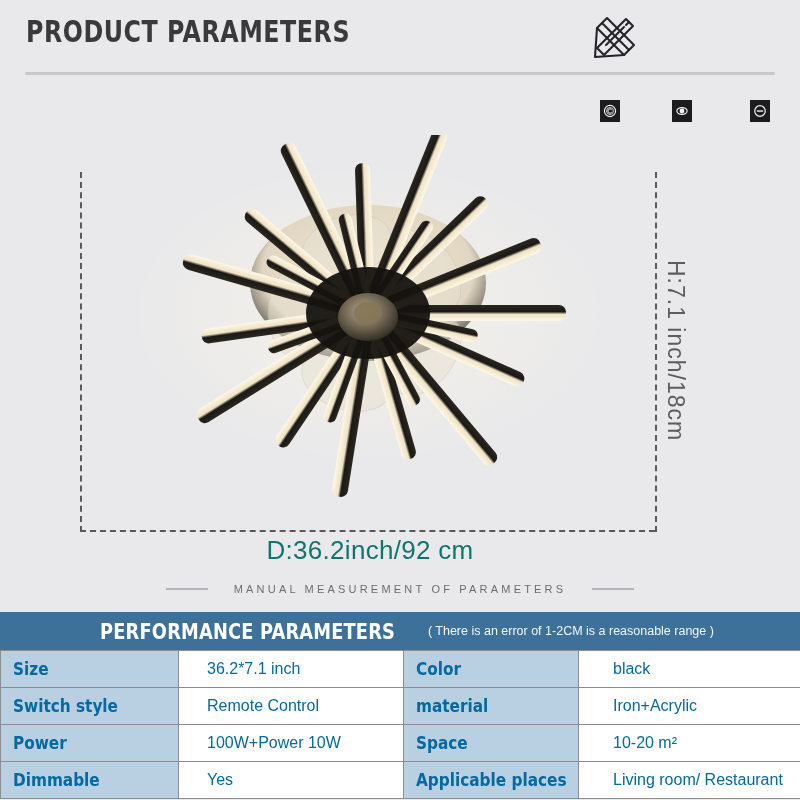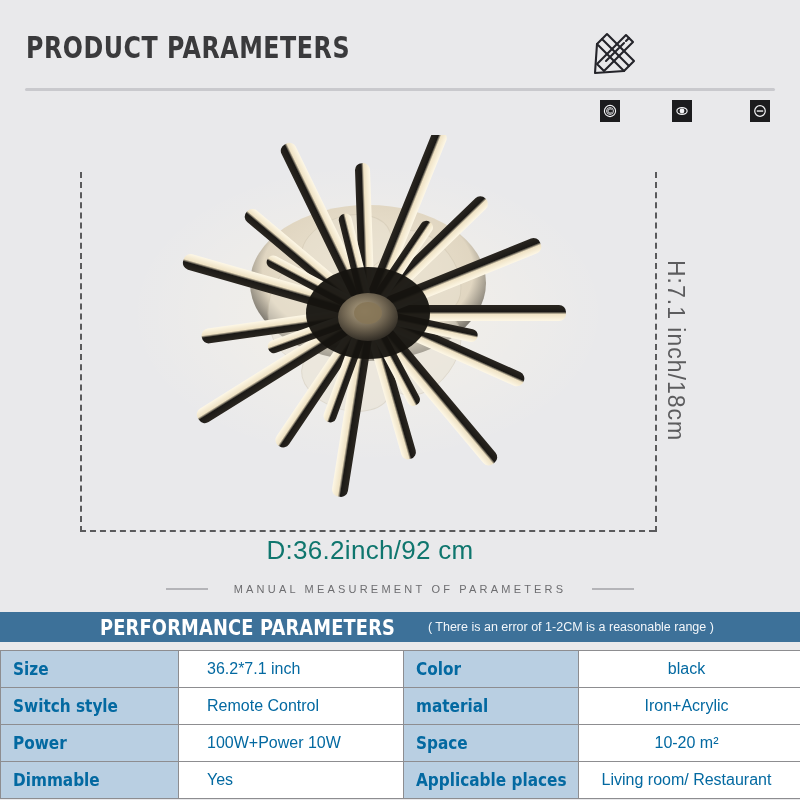--- a/index.html
+++ b/index.html
@@ -12,21 +12,21 @@
 
   body {
     background: #e9e9eb;
     font-family: "Liberation Sans", sans-serif;
     position: relative;
   }
 
   
   .header {
     position: absolute;
-    left: 0; top: 16px;
+    left: 0; top: 0;
     width: 660px; height: 80px;
   }
   .page-title {
     position: absolute;
     left: 26px; top: 14px;
     font-size: 30px;
     font-weight: bold;
     letter-spacing: 0.6px;
     color: #3a3a3c;
     font-family: "DejaVu Sans Condensed", "Liberation Sans Narrow", "Liberation Sans", sans-serif;
@@ -130,21 +130,21 @@
     font-size: 11px;
     letter-spacing: 3.2px;
     color: #6d6d70;
     white-space: nowrap;
   }
 
   
   .perf-banner {
     position: absolute;
     left: 0; top: 612px;
-    width: 800px; height: 30px;
+    width: 800px; height: 38px;
     background: #3d7199;
     display: flex;
     align-items: center;
     padding-left: 100px;
   }
   .perf-title {
     font-size: 22px;
     font-weight: bold;
     color: #ffffff;
     letter-spacing: 0.2px;
@@ -181,21 +181,21 @@
     background: #b9cfe2;
     font-weight: bold;
     font-family: "DejaVu Sans Condensed", "Liberation Sans Narrow", "Liberation Sans", sans-serif;
     font-size: 17px;
   }
   .spec-table td.v {
     background: #ffffff;
     font-weight: normal;
     padding-left: 28px;
   }
-  .spec-table td.v2 { padding-left: 6px; text-align: center; }
+  .spec-table td.v2 { padding-left: 34px; }
   col.c1 { width: 178px; }
   col.c2 { width: 225px; }
   col.c3 { width: 175px; }
   col.c4 { width: 222px; }
 </style>
 </head>
 <body>
 
 <div class="header">
   <div class="page-title">PRODUCT PARAMETERS</div>

